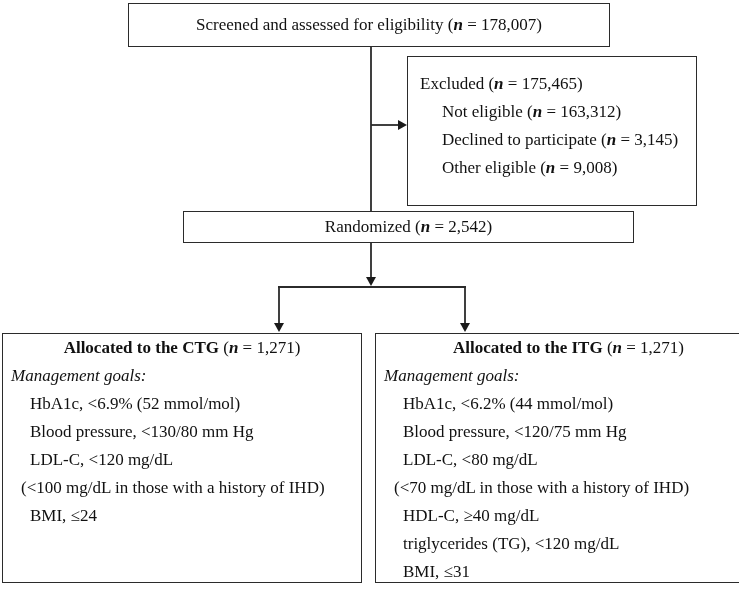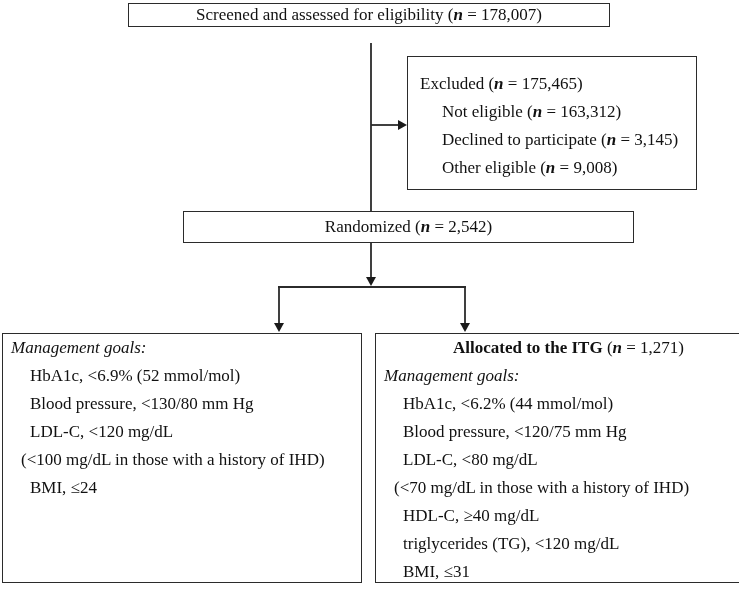--- a/index.html
+++ b/index.html
@@ -29,24 +29,24 @@
     justify-content: center;
     text-align: center;
   }
   .nvar {
     font-style: italic;
     font-weight: bold;
   }
   .bold { font-weight: bold; }
 
   
-  #box-screened { left: 128px; top: 3px; width: 482px; height: 24px; }
+  #box-screened { left: 128px; top: 3px; width: 482px; height: 44px; }
 
   
-  #box-excluded { left: 407px; top: 56px; width: 290px; height: 134px; padding-top: 13px; }
+  #box-excluded { left: 407px; top: 56px; width: 290px; height: 150px; padding-top: 13px; }
   #box-excluded .line { line-height: 28px; white-space: nowrap; }
   #box-excluded .lvl0 { padding-left: 12px; }
   #box-excluded .lvl1 { padding-left: 34px; }
 
   
   #box-randomized { left: 183px; top: 211px; width: 451px; height: 32px; }
 
   
   .alloc-box { top: 333px; height: 250px; }
   #box-ctg { left: 2px;   width: 360px; }
@@ -94,20 +94,21 @@
     <div class="line lvl1"><span>Not eligible (</span><span class="nvar">n</span><span> = 163,312)</span></div>
     <div class="line lvl1"><span>Declined to participate (</span><span class="nvar">n</span><span> = 3,145)</span></div>
     <div class="line lvl1"><span>Other eligible (</span><span class="nvar">n</span><span> = 9,008)</span></div>
   </div>
 
   <div class="box center-text" id="box-randomized">
     <div><span>Randomized (</span><span class="nvar">n</span><span> = 2,542)</span></div>
   </div>
 
   <div class="box alloc-box" id="box-ctg">
+    <div class="box-title"><span class="bold">Allocated to the CTG </span><span>(</span><span class="nvar">n</span><span> = 1,271)</span></div>
     <div class="line subtitle">Management goals:</div>
     <div class="line goal">HbA1c, &lt;6.9% (52 mmol/mol)</div>
     <div class="line goal">Blood pressure, &lt;130/80 mm Hg</div>
     <div class="line goal">LDL-C, &lt;120 mg/dL</div>
     <div class="line goal-paren">(&lt;100 mg/dL in those with a history of IHD)</div>
     <div class="line goal">BMI, ≤24</div>
   </div>
 
   <div class="box alloc-box" id="box-itg">
     <div class="box-title"><span class="bold">Allocated to the ITG </span><span>(</span><span class="nvar">n</span><span> = 1,271)</span></div>

